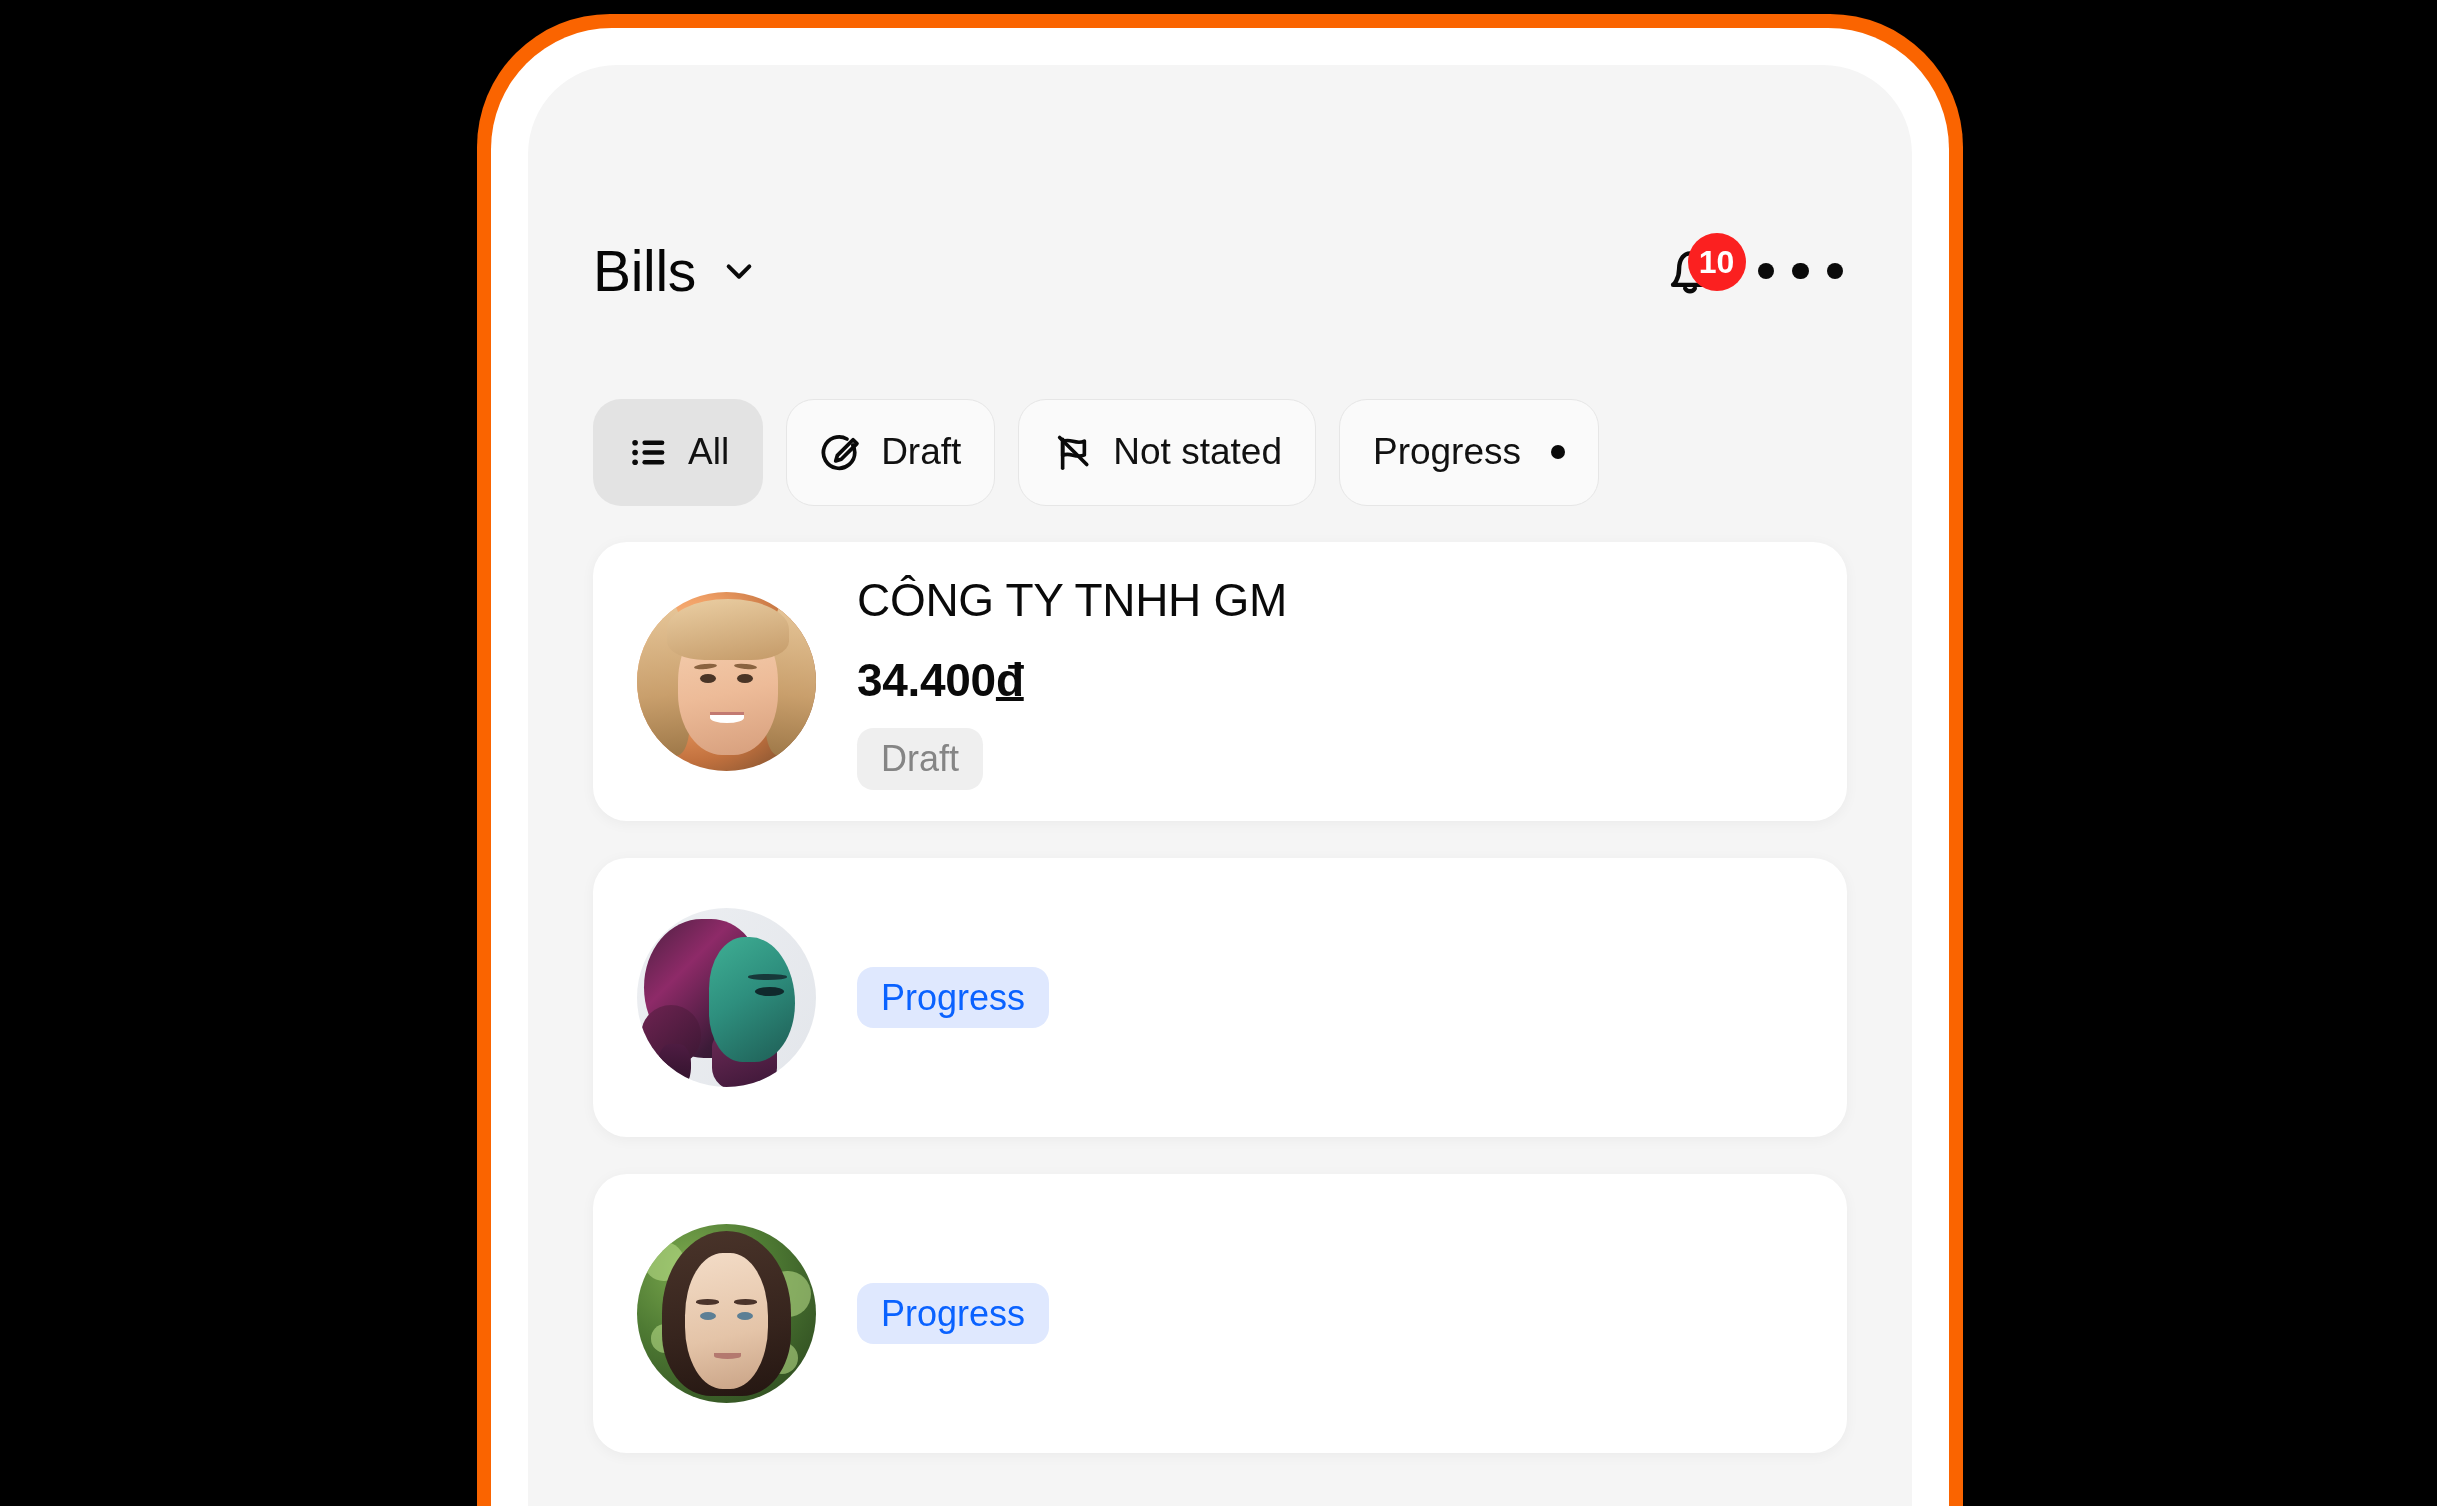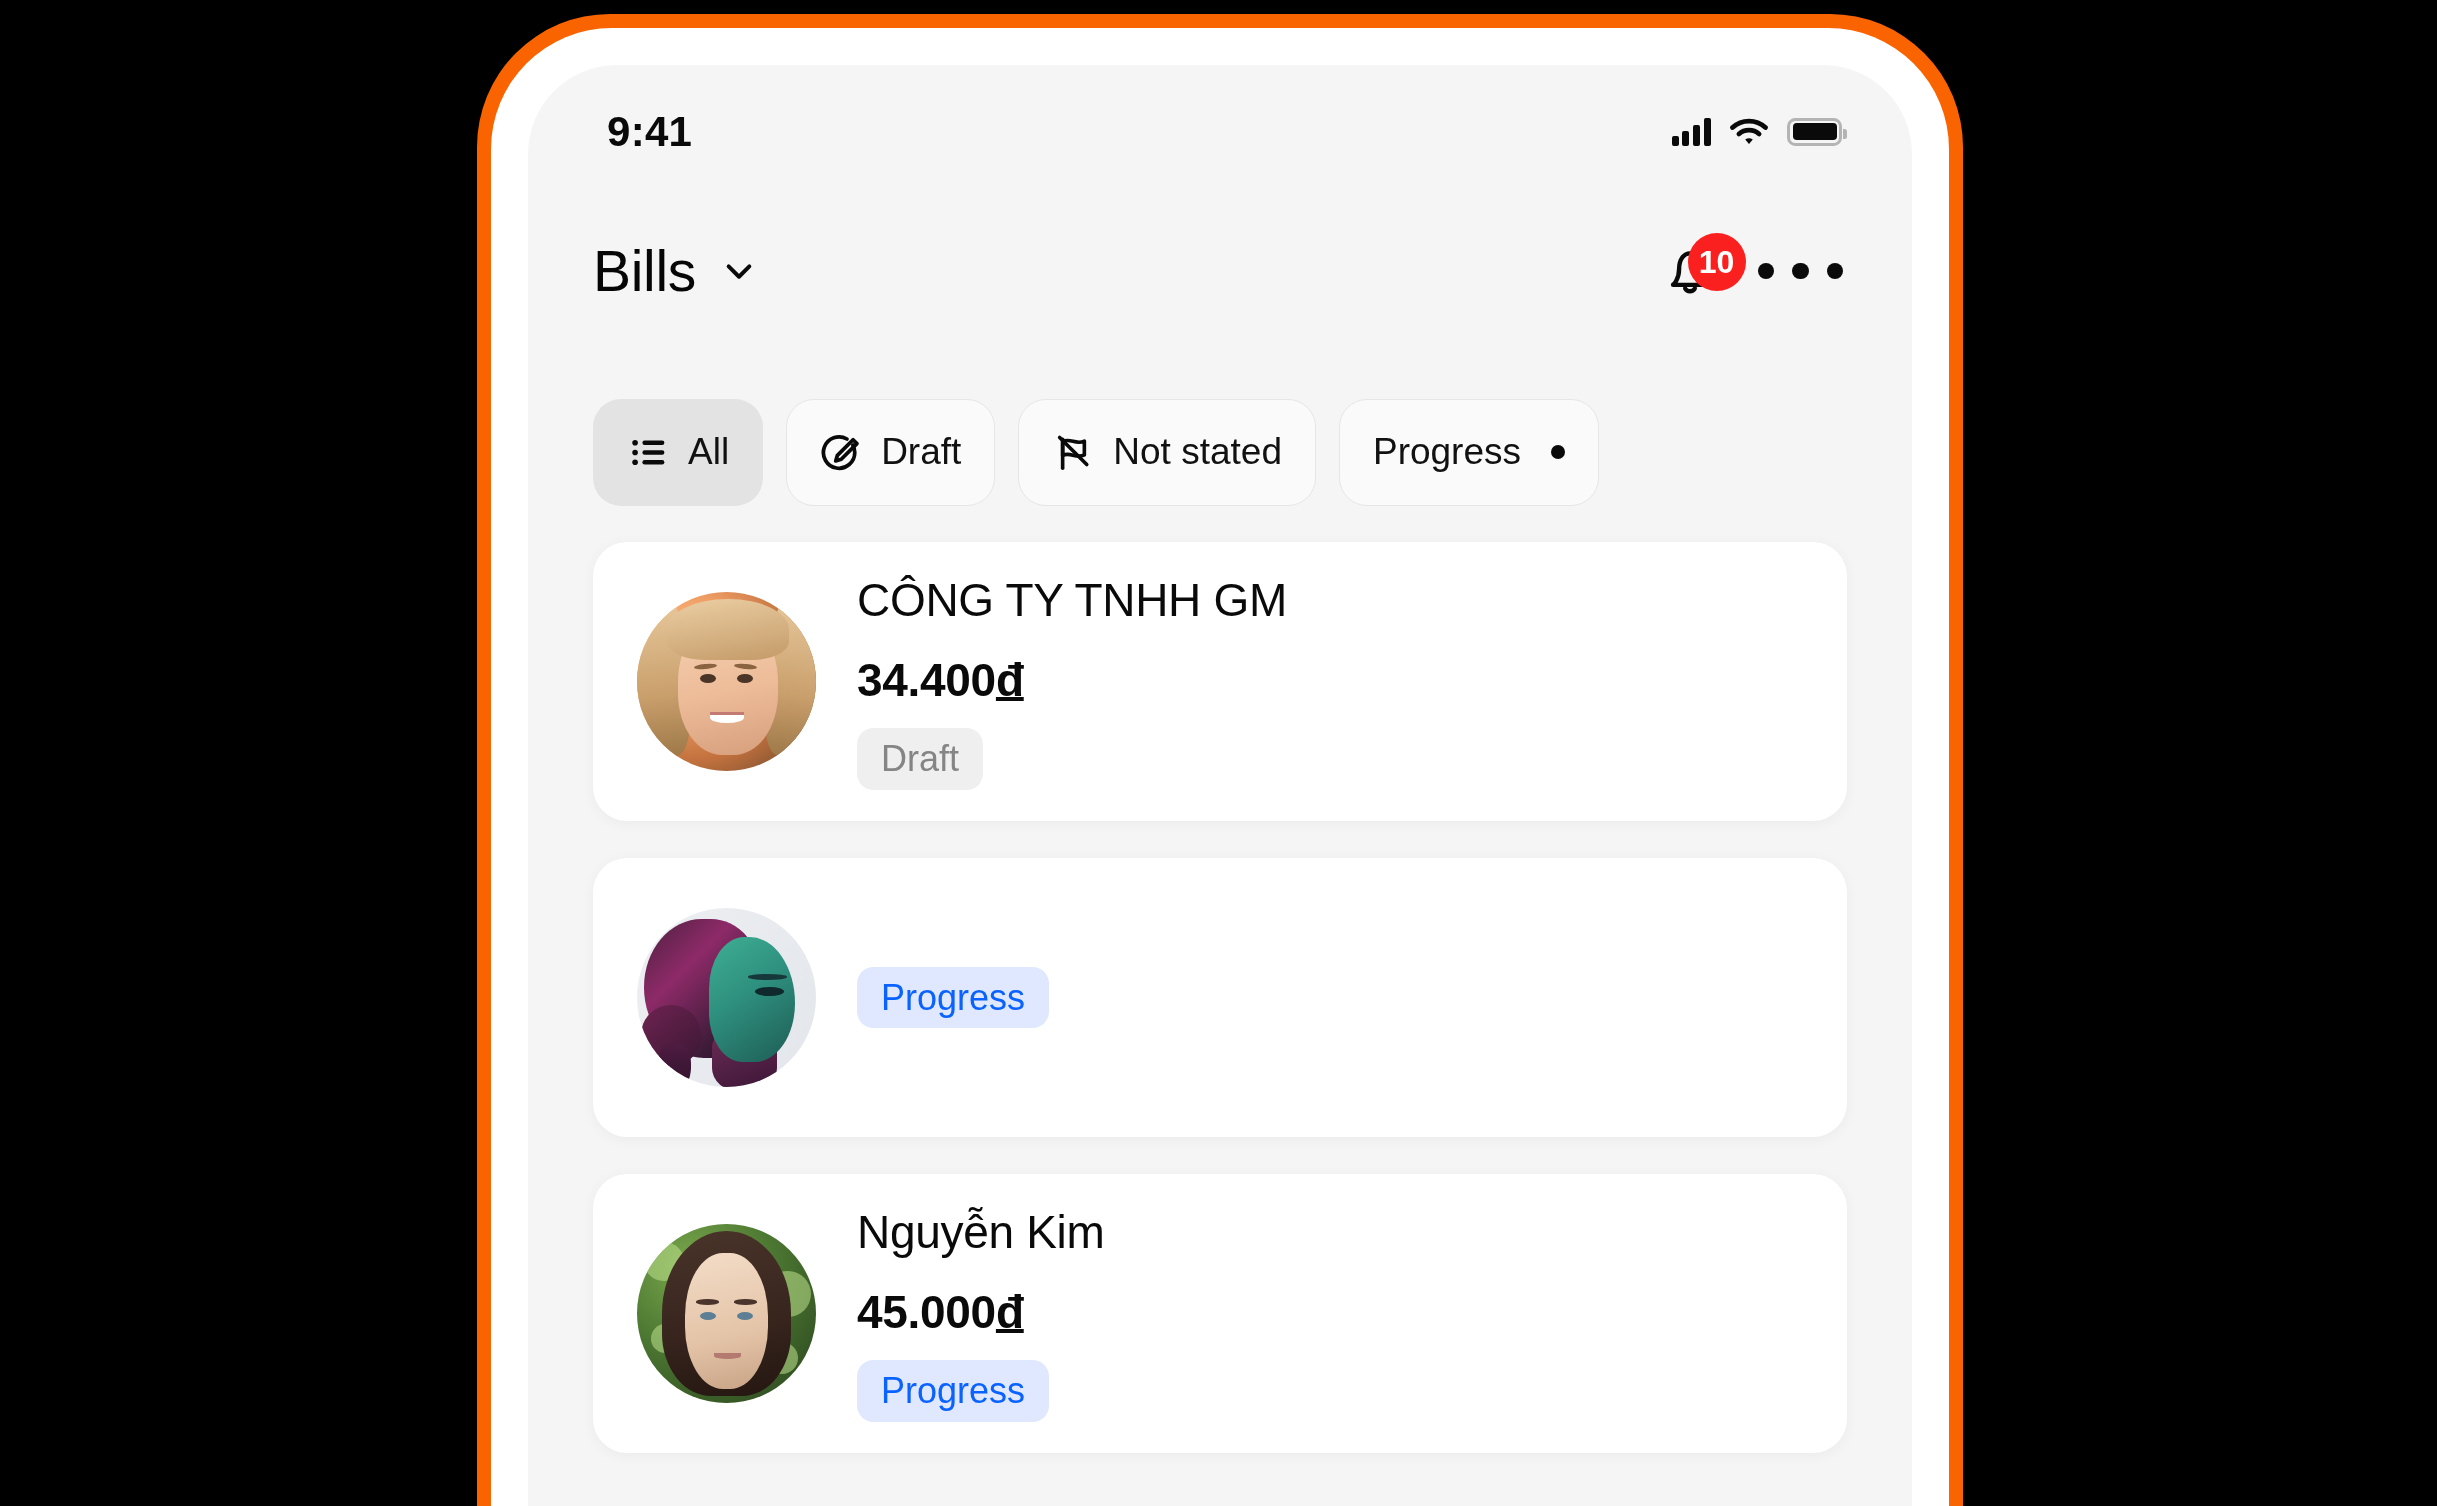--- a/index.html
+++ b/index.html
@@ -277,39 +277,20 @@
   .av-c .brow.l { left: 33%; } .av-c .brow.r { left: 54%; }
   .av-c .mouth { position: absolute; left: 43%; top: 72%; width: 15%; height: 3.5%; border-radius: 0 0 50% 50%; background: #B4796F; }
 </style>
 </head>
 <body>
 
 <div id="phone-frame">
   <div id="phone-bezel">
     <div id="phone-screen">
 
-      <div id="status-bar">
-        <div id="status-time">9:41</div>
-        <div id="status-icons">
-          <div class="bars">
-            <i></i>
-              <i></i>
-              <i></i>
-              <i></i>
-          </div>
-          <svg width="38" height="28" viewBox="0 0 60 44">
-            <path d="M4 15 A38 38 0 0 1 56 15" stroke="#0A0A0A" stroke-width="7.5" fill="none" stroke-linecap="round"></path>
-            <path d="M14 25 A24 24 0 0 1 46 25" stroke="#0A0A0A" stroke-width="7.5" fill="none" stroke-linecap="round"></path>
-            <path d="M24 34 L30 41 L36 34 A10 10 0 0 0 24 34 Z" fill="#0A0A0A"></path>
-          </svg>
-          <div class="battery">
-              <div class="fill"></div>
-            </div>
-        </div>
-      </div>
 
       <div id="app-header">
         <div id="title-group">
           <div id="page-title">Bills</div>
           <svg width="46" height="46" viewBox="0 0 40 40">
             <path d="M11 16 L20 25 L29 16" stroke="#0A0A0A" stroke-width="3.4" fill="none" stroke-linecap="round" stroke-linejoin="round"></path>
           </svg>
         </div>
         <div id="header-actions">
           <div id="bell-wrap">
@@ -416,24 +397,20 @@
               <div class="bokeh b4"></div>
             <div class="hair"></div>
               <div class="face"></div>
             <div class="brow l"></div>
               <div class="brow r"></div>
             <div class="eye l"></div>
               <div class="eye r"></div>
             <div class="mouth"></div>
           </div>
           <div class="bill-body">
-            <div class="bill-top">
-              <div class="bill-name">Nguyễn Kim</div>
-              <div class="bill-amount"><span>45.000</span><u>đ</u></div>
-            </div>
             <div class="status-badge status-progress">Progress</div>
           </div>
         </div>
 
       </div>
 
     </div>
   </div>
 </div>
 

